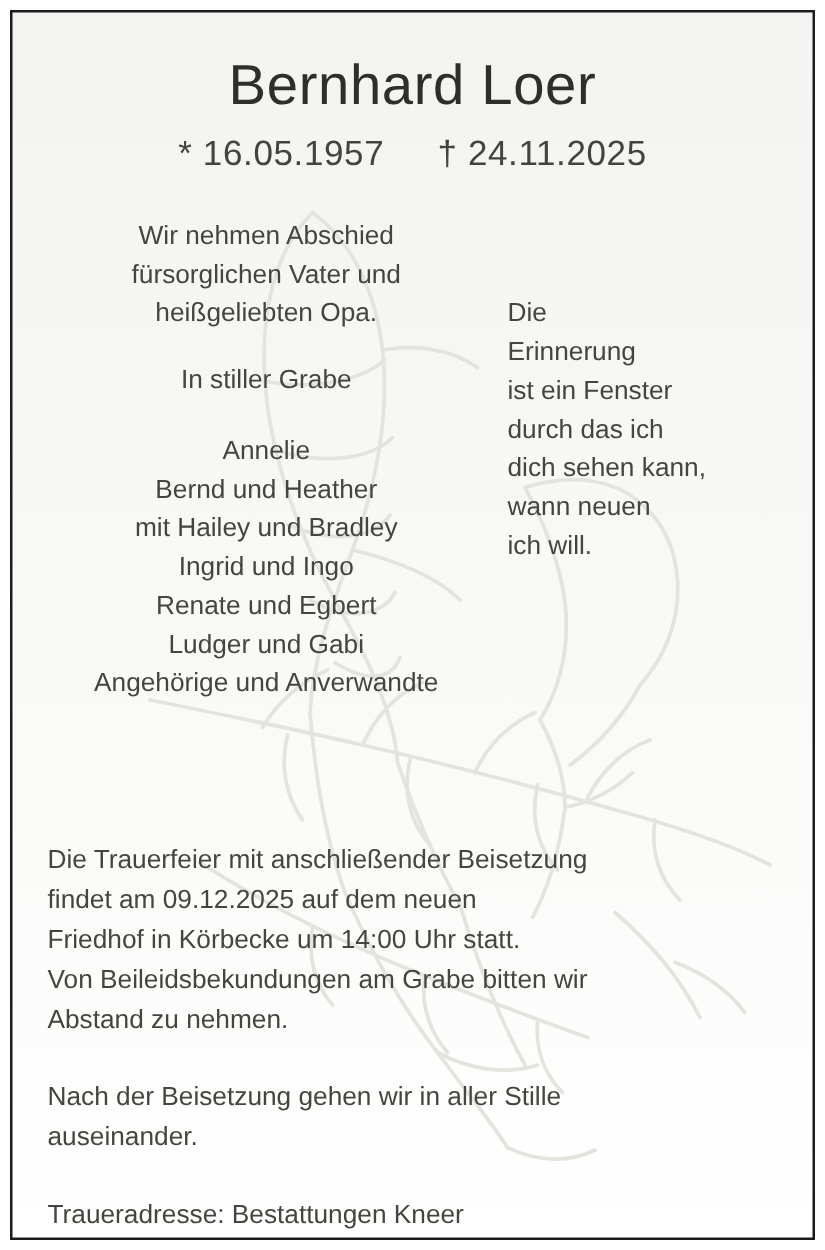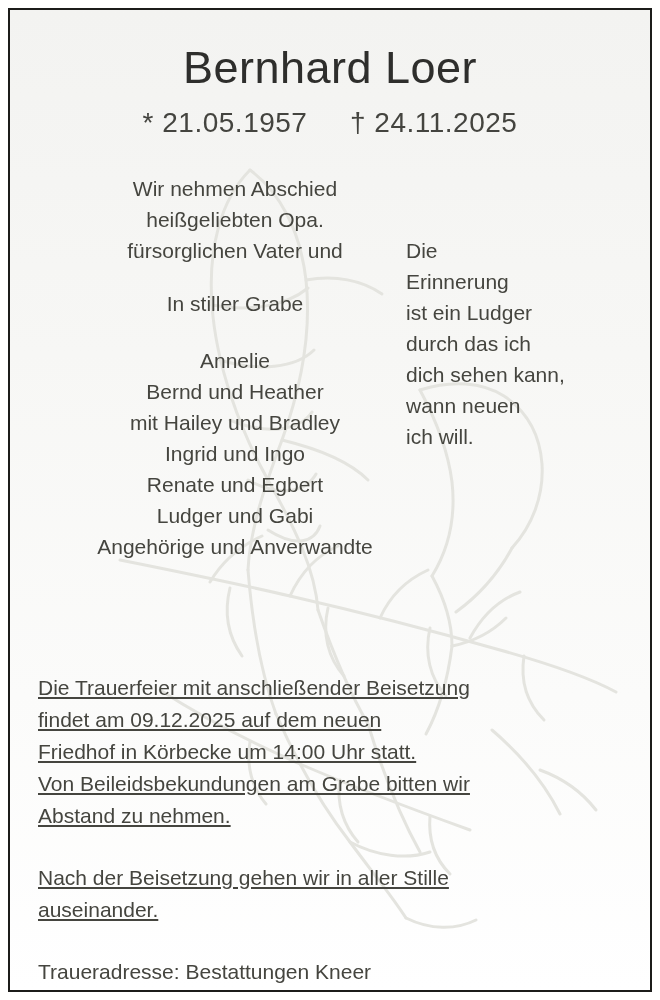--- a/index.html
+++ b/index.html
@@ -69,21 +69,21 @@
     display: inline-block;
     width: 26px;
   }
   .columns {
     position: relative;
     margin-top: 34px;
     height: 430px;
   }
   .left-col {
     position: absolute;
-    left: 32px;
+    left: 10px;
     top: 0;
     width: 330px;
     text-align: center;
     font-size: 21px;
     line-height: 31px;
     color: #45453f;
   }
   .right-col {
     position: absolute;
     right: 6px;
@@ -95,21 +95,21 @@
     color: #45453f;
   }
   .spacer-sm { height: 22px; }
   .spacer-md { height: 26px; }
   .block {
     font-size: 21px;
     line-height: 32px;
     color: #45453f;
     margin-top: 0;
   }
-  .para { margin-bottom: 30px; text-decoration: underline; }
+  .para { margin-bottom: 30px; }
   .para:last-child { margin-bottom: 0; }
   .lower {
     position: absolute;
     left: 28px;
     right: 28px;
     top: 628px;
   }
 </style>
 </head>
 <body>
@@ -156,51 +156,51 @@
         <path d="M392 600 C 420 624, 444 652, 460 684"></path>
         <path d="M440 640 C 462 648, 482 662, 496 680"></path>
       </g>
     </svg>
 
     <div class="content">
       <h1 class="name">Bernhard Loer</h1>
 
       <div class="dates">
         <span>*</span>
-        <span>21.05.1957</span>
+        <span>16.05.1957</span>
         <span class="sep"></span>
         <span>†</span>
         <span>24.11.2025</span>
       </div>
 
       <div class="columns">
         <div class="left-col">
           <div>
             <div>Wir nehmen Abschied</div>
+            <div>fürsorglichen Vater und</div>
             <div>heißgeliebten Opa.</div>
-            <div>fürsorglichen Vater und</div>
           </div>
           <div class="spacer-sm"></div>
           <div>In stiller Grabe</div>
           <div class="spacer-md"></div>
           <div>
             <div>Annelie</div>
             <div>Bernd und Heather</div>
             <div>mit Hailey und Bradley</div>
             <div>Ingrid und Ingo</div>
             <div>Renate und Egbert</div>
             <div>Ludger und Gabi</div>
             <div>Angehörige und Anverwandte</div>
           </div>
         </div>
 
         <div class="right-col">
           <div>Die</div>
           <div>Erinnerung</div>
-          <div>ist ein Ludger</div>
+          <div>ist ein Fenster</div>
           <div>durch das ich</div>
           <div>dich sehen kann,</div>
           <div>wann neuen</div>
           <div>ich will.</div>
         </div>
       </div>
 
       <div class="lower">
         <div class="block para">
           <div>Die Trauerfeier mit anschließender Beisetzung</div>

